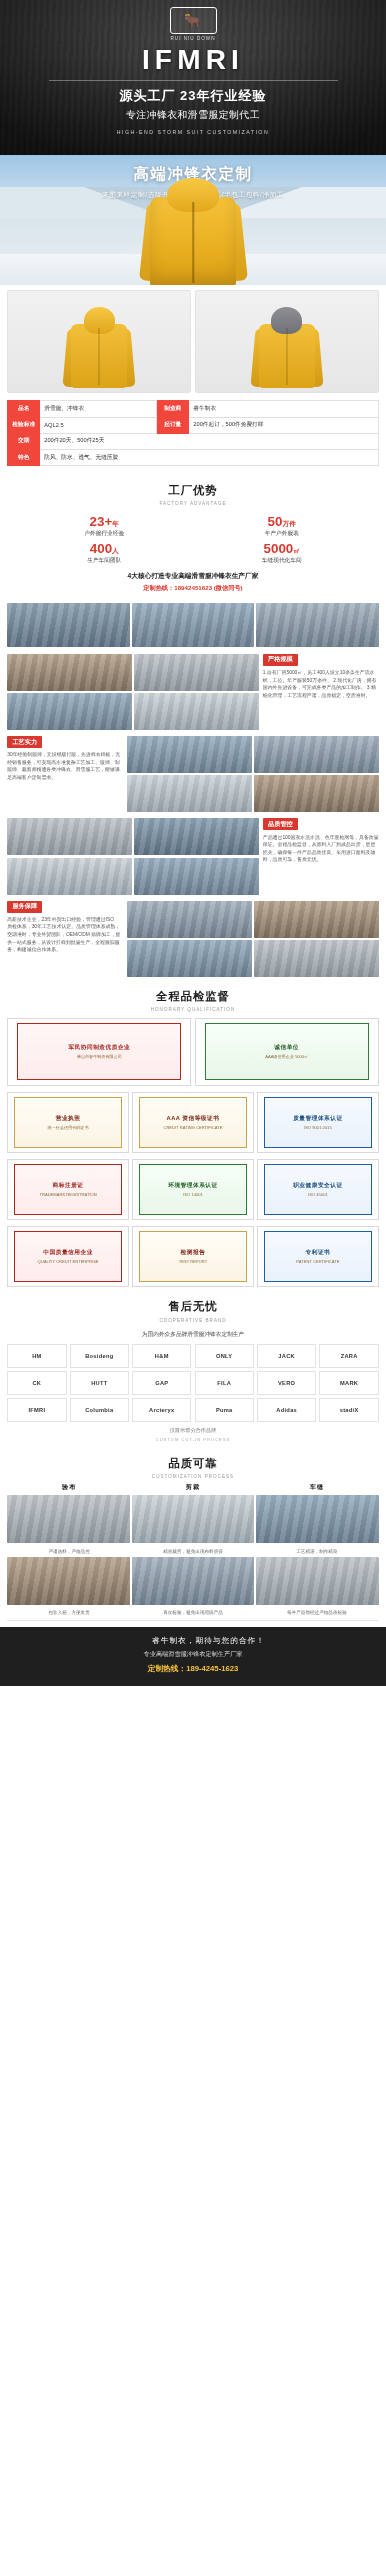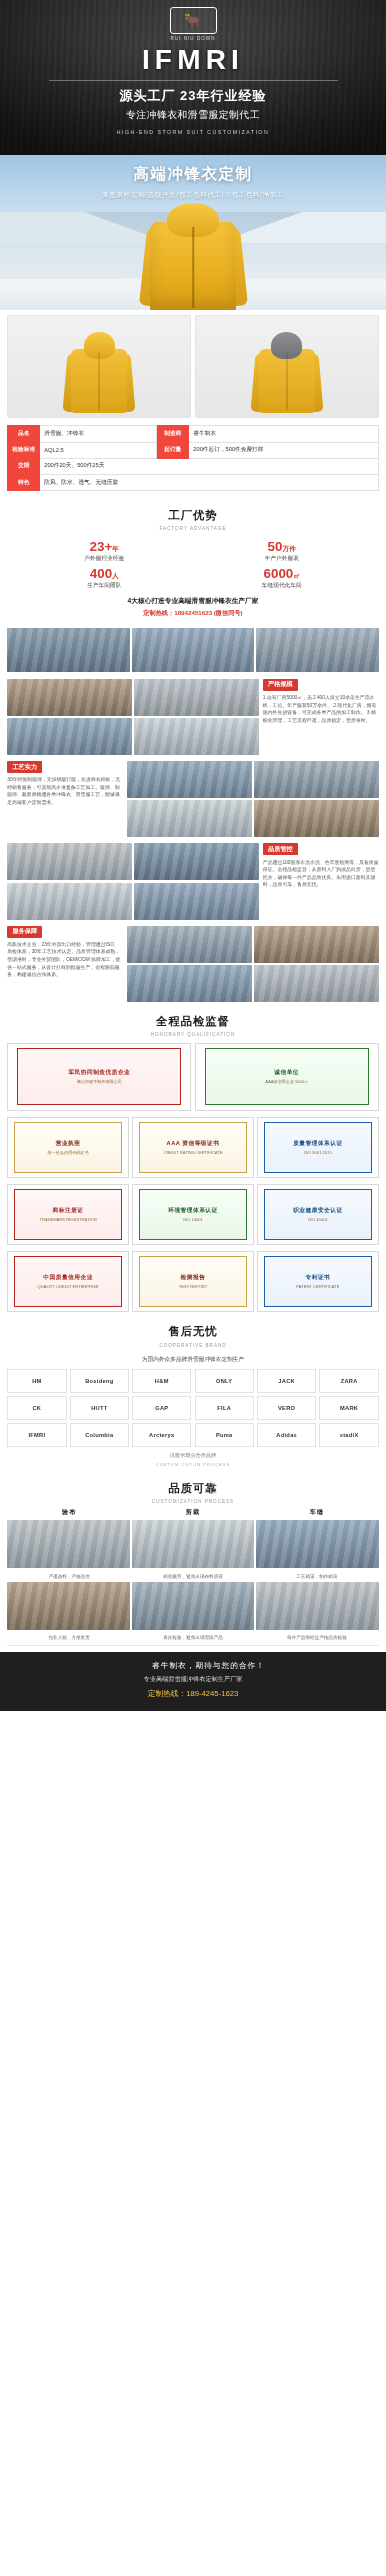--- a/index.html
+++ b/index.html
@@ -61,21 +61,21 @@
     position:relative; text-align:center; color:#fff;
   }
   .hero-line1 { font-size: 13px; letter-spacing:1px; margin-top:6.2px; font-weight:bold;}
   .hero-line2 { font-size: 9.8px; letter-spacing:0.5px; margin-top:4.1px; }
   .hero-en {
     position:relative; text-align:center; color:#cfcfcf; font-size:5.2px; letter-spacing:1.5px; margin-top:7.2px;
   }
 
   
   .kv {
-    position:relative; height: 155px; overflow:hidden;
+    position:relative; height: 130px; overflow:hidden;
     background: linear-gradient(180deg,#9fc6e4 0%, #cfe2f2 42%, #e9eef2 70%, #dfe6ea 100%);
   }
   .kv .mountains{
     position:absolute; left:0; right:0; bottom:0; height:98px;
     background:
       linear-gradient(160deg, transparent 46%, #e7eef4 46.2%),
       linear-gradient(-160deg, transparent 46%, #dde7ee 46.2%),
       linear-gradient(180deg,#b9cede 0%, #cfdde8 60%, #e6ecf0 100%);
   }
   .kv .ridge{
@@ -252,21 +252,21 @@
     display:grid; grid-template-columns:repeat(3,1fr); text-align:center; padding:2.1px 7.2px 0;
   }
   .proc-foot div{ font-size:4.6px; color:#666; }
 
   
   .footer{
     background:#1f1f1f; color:#fff; text-align:center; padding:9.3px 0 11.3px; margin-top:6.2px;
   }
   .footer .f1{ font-size:7.7px; letter-spacing:1px;padding-left:31px; }
   .footer .f2{ font-size:6.2px; color:#ddd; margin-top:4.1px; }
-  .footer .f3{ font-size:7.7px; color:#f5c23a; margin-top:5.2px; font-weight:normal;}
+  .footer .f3{ font-size:7.7px; color:#f5c23a; margin-top:5.2px; font-weight:bold;}
   .divider{ height:0.5px; background:#e8e8e8; margin:5.2px 7.2px; }
 </style>
 </head>
 <body>
 
 <div class="page">
 
   <div class="hero">
     <div class="photo-bg"></div>
     <div class="vignette"></div>
@@ -358,21 +358,21 @@
       </div>
       <div>
         <div class="fs-num"><span>50</span><small>万件</small></div>
         <div class="fs-txt">年产户外服装</div>
       </div>
       <div>
         <div class="fs-num"><span>400</span><small>人</small></div>
         <div class="fs-txt">生产车间团队</div>
       </div>
       <div>
-        <div class="fs-num"><span>6000</span><small>㎡</small></div>
+        <div class="fs-num"><span>5000</span><small>㎡</small></div>
         <div class="fs-txt">车缝现代化车间</div>
       </div>
     </div>
     <div class="fs-slogan">4大核心打造专业高端滑雪服冲锋衣生产厂家</div>
     <div class="fs-phone">定制热线：18942451623 (微信同号)</div>
   </div>
 
   <div class="photo-grid g3">
     <div class="ph"></div>
     <div class="ph v3"></div>

